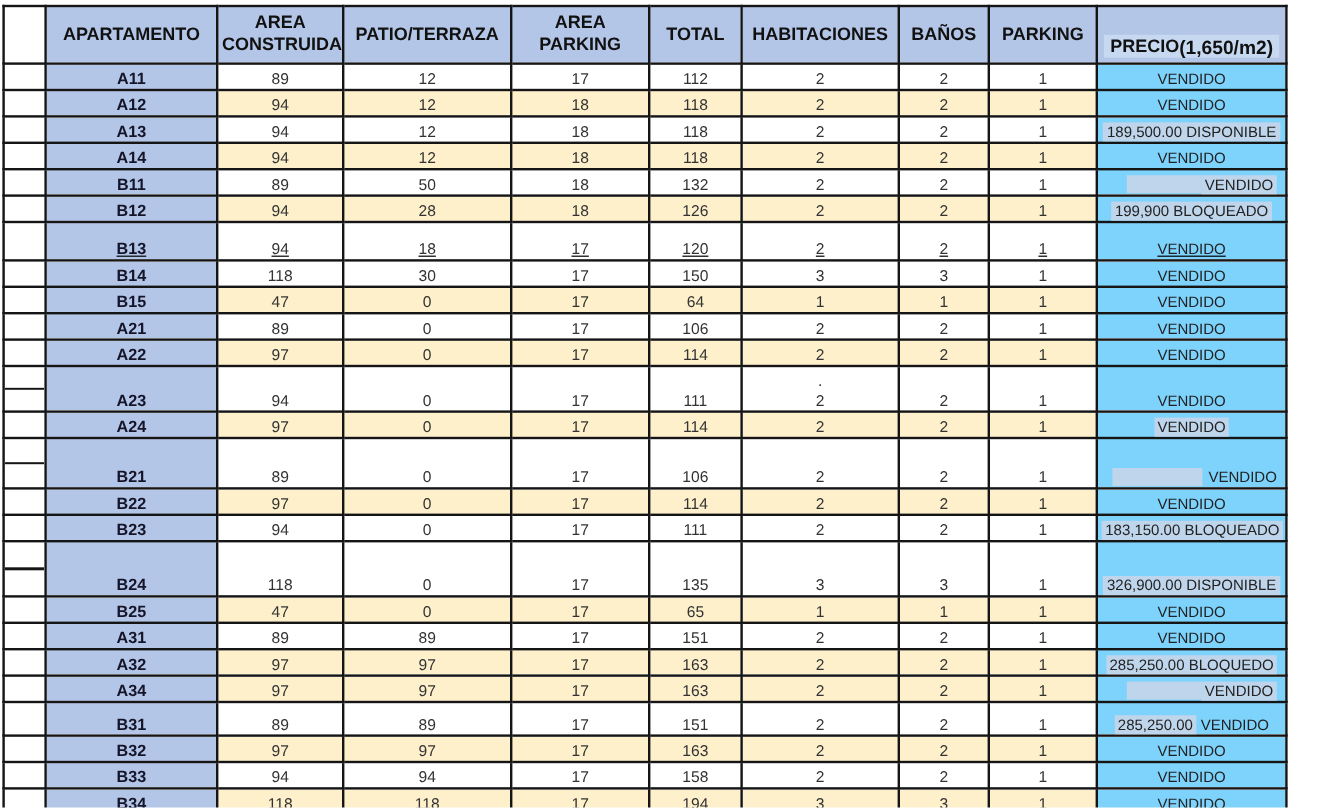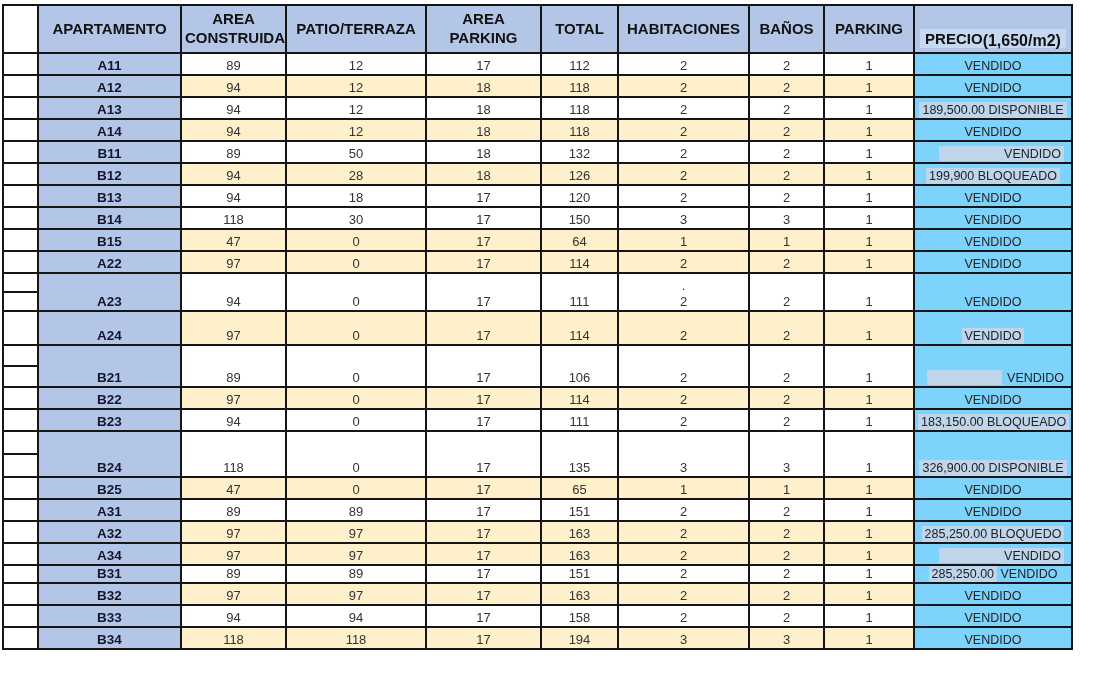--- a/index.html
+++ b/index.html
@@ -173,21 +173,21 @@
           <td class="apt-id">B12</td>
           <td class="val">94</td>
           <td class="val">28</td>
           <td class="val">18</td>
           <td class="val">126</td>
           <td class="val">2</td>
           <td class="val">2</td>
           <td class="val">1</td>
           <td class="price al-center"><span class="hl">199,900 BLOQUEADO</span></td>
         </tr>
-        <tr class="r-w" style="height: 22px;">
+        <tr class="r-w" style="height: 32px; text-decoration: underline;">
           <td class="gutter"></td>
           <td class="apt-id">B13</td>
           <td class="val">94</td>
           <td class="val">18</td>
           <td class="val">17</td>
           <td class="val">120</td>
           <td class="val">2</td>
           <td class="val">2</td>
           <td class="val">1</td>
           <td class="price al-center"><span>VENDIDO</span></td>
@@ -206,20 +206,32 @@
         </tr>
         <tr class="r-y" style="height: 22px;">
           <td class="gutter"></td>
           <td class="apt-id">B15</td>
           <td class="val">47</td>
           <td class="val">0</td>
           <td class="val">17</td>
           <td class="val">64</td>
           <td class="val">1</td>
           <td class="val">1</td>
+          <td class="val">1</td>
+          <td class="price al-center"><span>VENDIDO</span></td>
+        </tr>
+        <tr class="r-w" style="height: 22px;">
+          <td class="gutter"></td>
+          <td class="apt-id">A21</td>
+          <td class="val">89</td>
+          <td class="val">0</td>
+          <td class="val">17</td>
+          <td class="val">106</td>
+          <td class="val">2</td>
+          <td class="val">2</td>
           <td class="val">1</td>
           <td class="price al-center"><span>VENDIDO</span></td>
         </tr>
         <tr class="r-y" style="height: 22px;">
           <td class="gutter"></td>
           <td class="apt-id">A22</td>
           <td class="val">97</td>
           <td class="val">0</td>
           <td class="val">17</td>
           <td class="val">114</td>
@@ -234,21 +246,21 @@
           <td class="val">94</td>
           <td class="val">0</td>
           <td class="val">17</td>
           <td class="val">111</td>
           <td class="val">.
 2</td>
           <td class="val">2</td>
           <td class="val">1</td>
           <td class="price al-center"><span>VENDIDO</span></td>
         </tr>
-        <tr class="r-y" style="height: 34px; padding-left: 24px;">
+        <tr class="r-y" style="height: 22px; padding-left: 24px;">
           <td class="gutter"></td>
           <td class="apt-id">A24</td>
           <td class="val">97</td>
           <td class="val">0</td>
           <td class="val">17</td>
           <td class="val">114</td>
           <td class="val">2</td>
           <td class="val">2</td>
           <td class="val">1</td>
           <td class="price al-center"><span class="hl">VENDIDO</span></td>
@@ -342,21 +354,21 @@
           <td class="apt-id">A34</td>
           <td class="val">97</td>
           <td class="val">97</td>
           <td class="val">17</td>
           <td class="val">163</td>
           <td class="val">2</td>
           <td class="val">2</td>
           <td class="val">1</td>
           <td class="price al-right"><span class="hlbar" style="width: 62px;"></span><span class="hl">VENDIDO</span></td>
         </tr>
-        <tr class="r-w" style="height: 18px;">
+        <tr class="r-w" style="height: 28px;">
           <td class="gutter"></td>
           <td class="apt-id">B31</td>
           <td class="val">89</td>
           <td class="val">89</td>
           <td class="val">17</td>
           <td class="val">151</td>
           <td class="val">2</td>
           <td class="val">2</td>
           <td class="val">1</td>
           <td class="price al-center"><span class="hl">285,250.00</span><span> VENDIDO</span></td>

